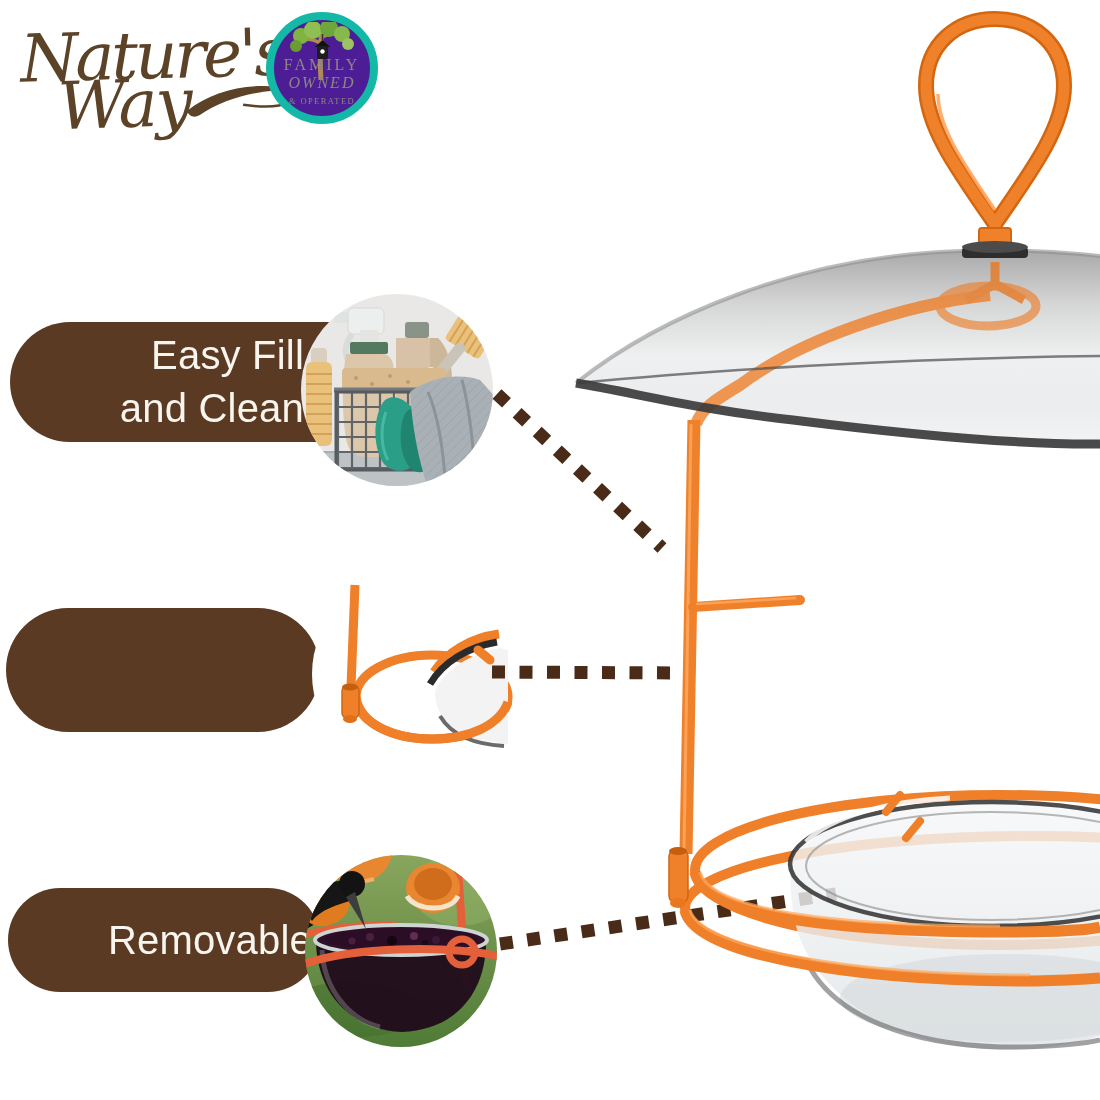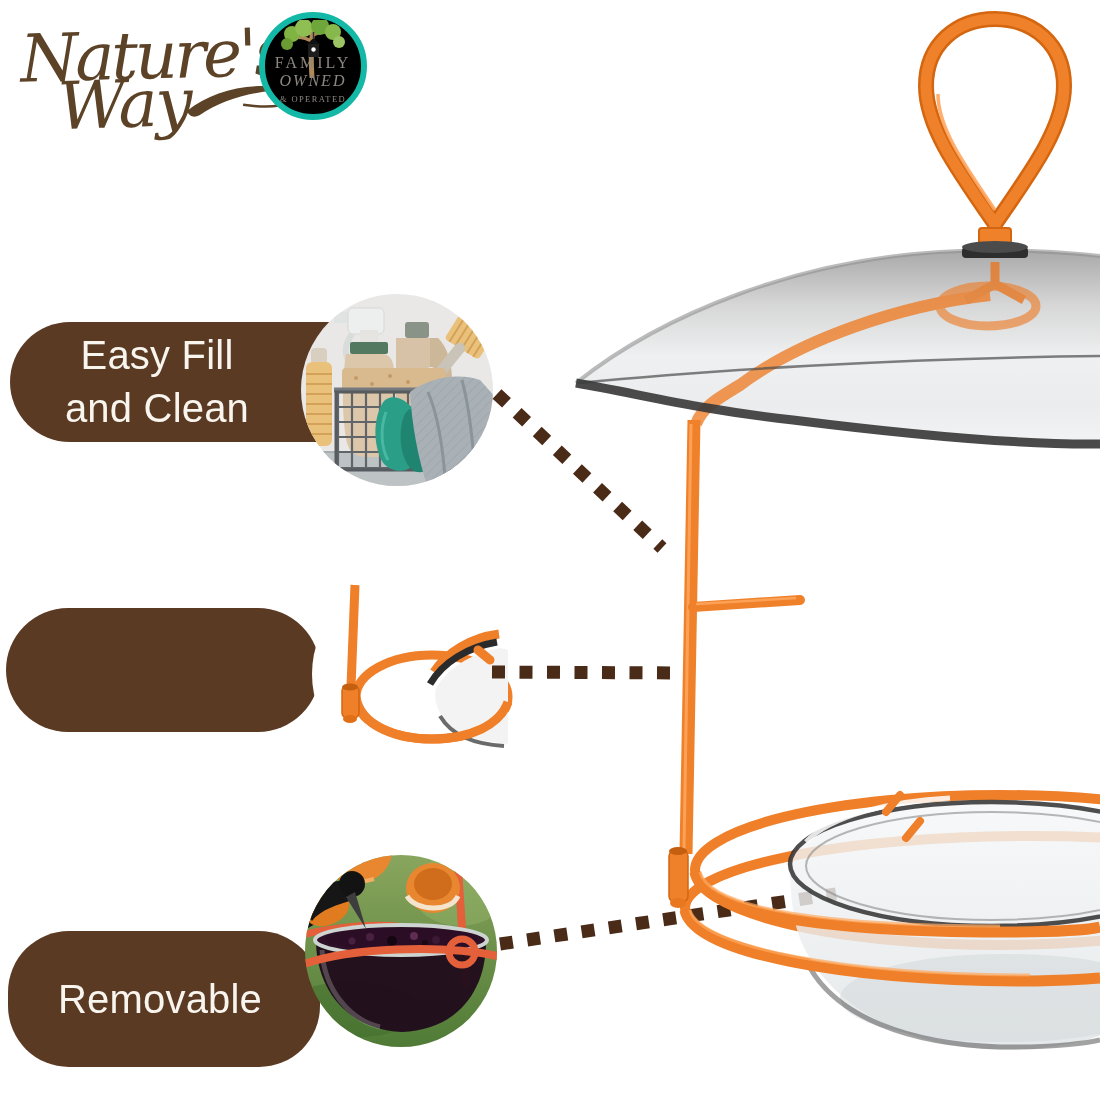--- a/index.html
+++ b/index.html
@@ -8,37 +8,37 @@
   
   .logo{position:absolute;left:20px;top:2px;color:#5C4227;z-index:1;}
   .logo .l1{display:block;font-family:"DejaVu Serif",serif;font-style:italic;font-size:66px;
             line-height:66px;letter-spacing:-3px;transform:rotate(-1.5deg);}
   .logo .l1 sup{font-family:"Liberation Sans",sans-serif;font-size:14px;font-style:normal;
             vertical-align:38px;letter-spacing:0;margin-left:3px;}
   .logo .l2{display:flex;align-items:flex-end;font-family:"DejaVu Serif",serif;font-style:italic;
             font-size:66px;line-height:60px;letter-spacing:-2px;margin:-16px 0 0 38px;transform:rotate(-2deg);}
   .logo .swash{margin:0 0 10px -6px;}
   
-  .badge{position:absolute;left:259px;top:12px;width:96px;height:96px;border:6px solid #14b8a6;
-         border-radius:50%;background:#000000;z-index:1;}
+  .badge{position:absolute;left:266px;top:12px;width:96px;height:96px;border:8px solid #14b8a6;
+         border-radius:50%;background:#4c1d95;z-index:1;}
   .badge .tree{position:absolute;left:50%;top:2px;transform:translateX(-50%);}
   .badge .t1,.badge .t2{position:absolute;width:100%;text-align:center;
          font-family:"Liberation Serif",serif;color:#8d8780;font-size:16px;letter-spacing:3px;}
   .badge .t1{top:36px;}
   .badge .t2{top:54px;letter-spacing:2px;font-style:italic;}
   .badge .t3{position:absolute;width:100%;text-align:center;top:76px;color:#8d8780;
          font-size:8.5px;letter-spacing:1.4px;font-family:Liberation Serif, serif;}
   
   .pill{position:absolute;background:#5B3A23;color:#F8F5EF;display:flex;flex-direction:column;
         justify-content:center;text-align:center;font-size:40px;line-height:53px;
         letter-spacing:.2px;box-sizing:border-box;z-index:1;}
-  .pill span{display:block;}
+  .pill span{display:block;text-align:right;}
   #pill-1{left:10px;top:322px;width:392px;height:120px;border-radius:60px;padding-right:98px;}
   #pill-2{left:6px;top:608px;width:314px;height:124px;border-radius:62px;padding-right:10px;}
-  #pill-3{left:8px;top:888px;width:312px;height:136px;border-radius:61px;padding-right:8px;margin-top:43px;}
+  #pill-3{left:8px;top:888px;width:312px;height:104px;border-radius:61px;padding-right:8px;}
   
   #scene{position:absolute;left:0;top:0;z-index:2;pointer-events:none;}
 </style>
 </head>
 <body>
 
 <div id="canvas">
 
   <div class="logo">
     <span class="l1"><span>Nature's</span><sup>®</sup></span>

